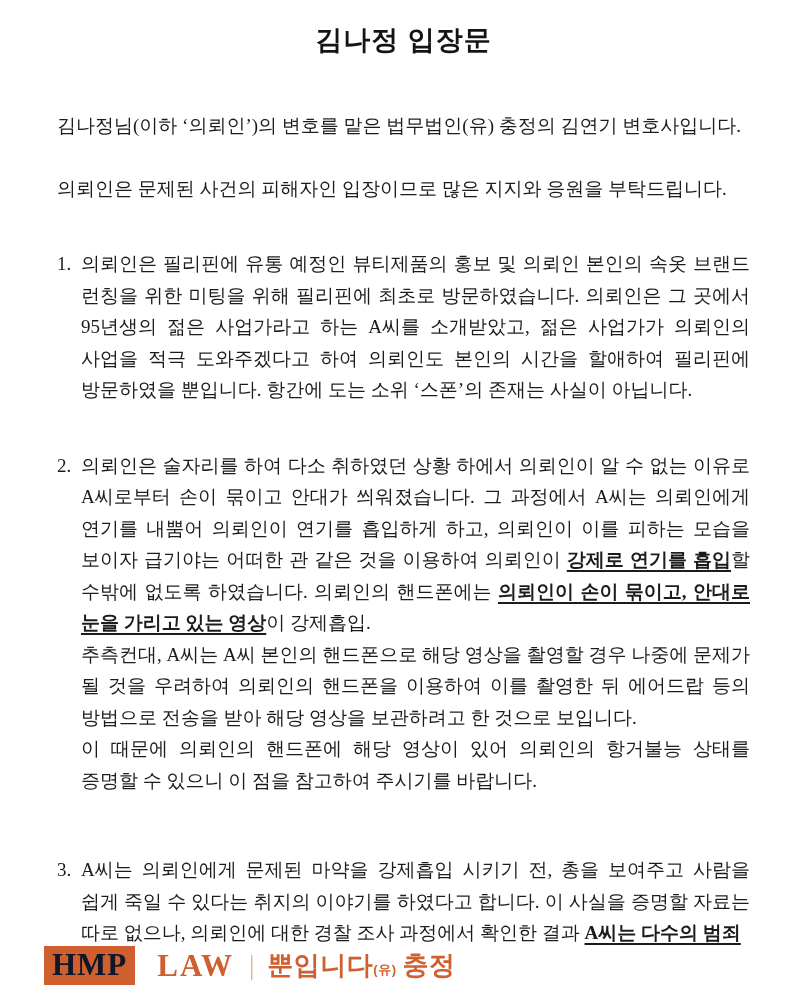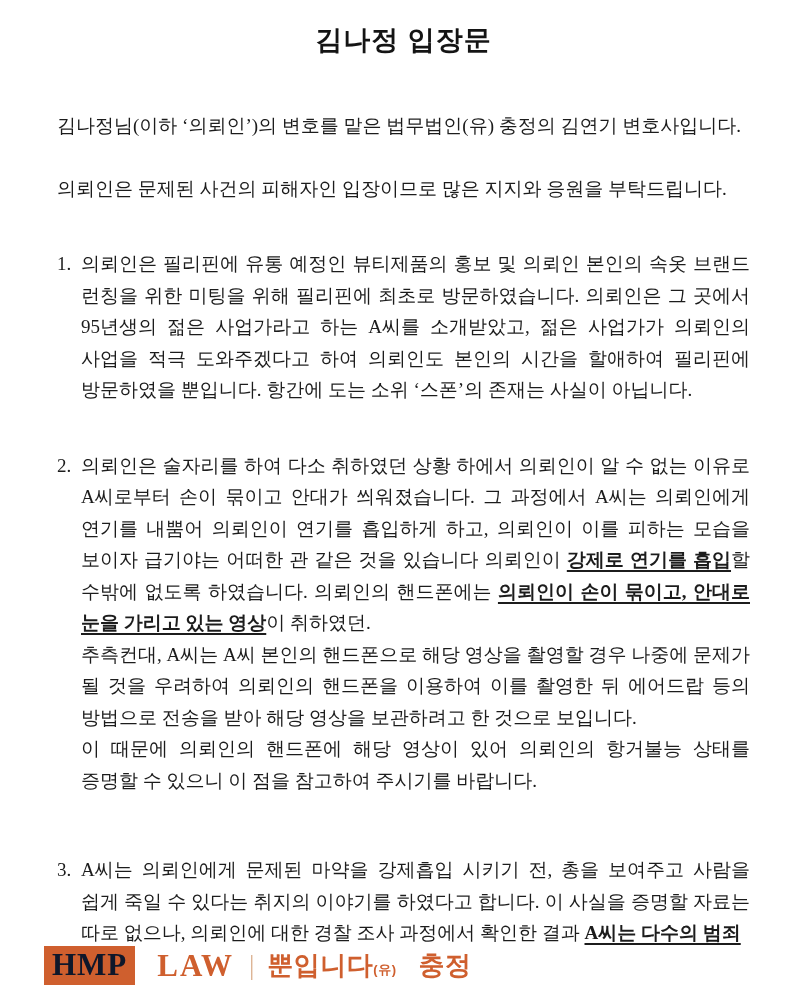--- a/index.html
+++ b/index.html
@@ -86,21 +86,21 @@
     color:#cf5f2e;
     font-family:"Liberation Sans","DejaVu Sans",sans-serif;
     font-weight:700;
     font-size:26px;
     letter-spacing:0.5px;
   }
   .firm-small {
     font-size:13px;
     vertical-align:baseline;
   }
-  .firm-last { margin-left:22px; }
+  .firm-last { margin-left:6px; }
 </style>
 </head>
 <body>
 
 <div class="page">
 
   <h1 class="doc-title">김나정 입장문</h1>
 
   <p class="para intro-1">김나정님(이하 ‘의뢰인’)의 변호를 맡은 법무법인(유) 충정의 김연기 변호사입니다.</p>
 
@@ -109,21 +109,21 @@
   <div class="item item-1">
     <span class="num">1.</span>
     <div class="item-body">
       <p class="para"><span>의뢰인은 필리핀에 유통 예정인 뷰티제품의 홍보 및 의뢰인 본인의 속옷 브랜드 런칭을 위한 미팅을 위해 필리핀에 최초로 방문하였습니다. 의뢰인은 그 곳에서 95년생의 젊은 사업가라고 하는 A씨를 소개받았고, 젊은 사업가가 의뢰인의 사업을 적극 도와주겠다고 하여 의뢰인도 본인의 시간을 할애하여 필리핀에 방문하였을 뿐입니다. 항간에 도는 소위 ‘스폰’의 존재는 사실이 아닙니다.</span></p>
     </div>
   </div>
 
   <div class="item item-2">
     <span class="num">2.</span>
     <div class="item-body">
-      <p class="para"><span>의뢰인은 술자리를 하여 다소 취하였던 상황 하에서 의뢰인이 알 수 없는 이유로 A씨로부터 손이 묶이고 안대가 씌워졌습니다. 그 과정에서 A씨는 의뢰인에게 연기를 내뿜어 의뢰인이 연기를 흡입하게 하고, 의뢰인이 이를 피하는 모습을 보이자 급기야는 어떠한 관 같은 것을 있습니다 의뢰인이 </span><span class="em">강제로 연기를 흡입</span><span>할 수밖에 없도록 하였습니다. 의뢰인의 핸드폰에는 </span><span class="em">의뢰인이 손이 묶이고, 안대로 눈을 가리고 있는 영상</span><span>이 취하였던.</span></p>
+      <p class="para"><span>의뢰인은 술자리를 하여 다소 취하였던 상황 하에서 의뢰인이 알 수 없는 이유로 A씨로부터 손이 묶이고 안대가 씌워졌습니다. 그 과정에서 A씨는 의뢰인에게 연기를 내뿜어 의뢰인이 연기를 흡입하게 하고, 의뢰인이 이를 피하는 모습을 보이자 급기야는 어떠한 관 같은 것을 이용하여 의뢰인이 </span><span class="em">강제로 연기를 흡입</span><span>할 수밖에 없도록 하였습니다. 의뢰인의 핸드폰에는 </span><span class="em">의뢰인이 손이 묶이고, 안대로 눈을 가리고 있는 영상</span><span>이 강제흡입.</span></p>
       <p class="para"><span>추측컨대, A씨는 A씨 본인의 핸드폰으로 해당 영상을 촬영할 경우 나중에 문제가 될 것을 우려하여 의뢰인의 핸드폰을 이용하여 이를 촬영한 뒤 에어드랍 등의 방법으로 전송을 받아 해당 영상을 보관하려고 한 것으로 보입니다.</span></p>
       <p class="para"><span>이 때문에 의뢰인의 핸드폰에 해당 영상이 있어 의뢰인의 항거불능 상태를 증명할 수 있으니 이 점을 참고하여 주시기를 바랍니다.</span></p>
     </div>
   </div>
 
   <div class="item item-3">
     <span class="num">3.</span>
     <div class="item-body">
       <p class="para"><span>A씨는 의뢰인에게 문제된 마약을 강제흡입 시키기 전, 총을 보여주고 사람을 쉽게 죽일 수 있다는 취지의 이야기를 하였다고 합니다. 이 사실을 증명할 자료는 따로 없으나, 의뢰인에 대한 경찰 조사 과정에서 확인한 결과 </span><span class="em">A씨는 다수의 범죄</span></p>
     </div>

